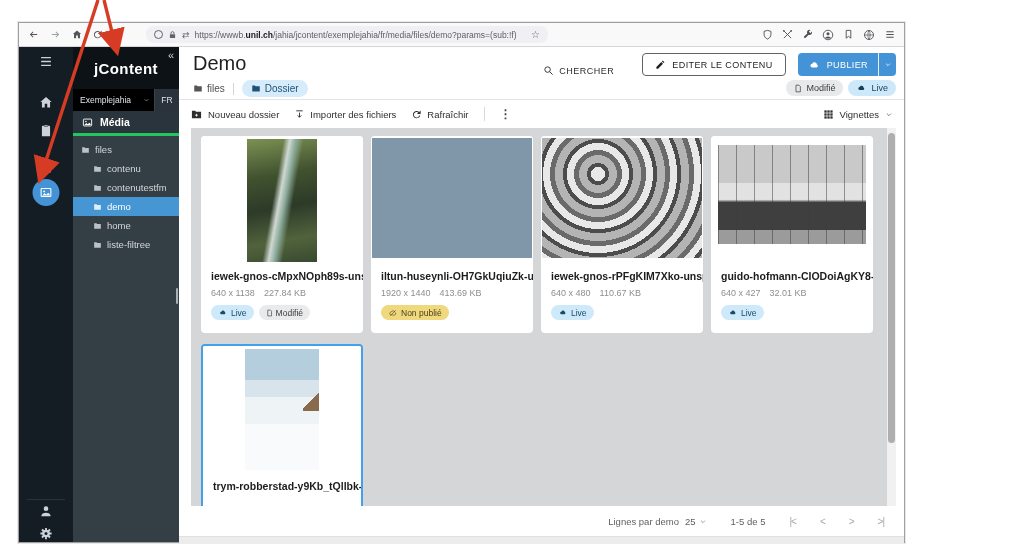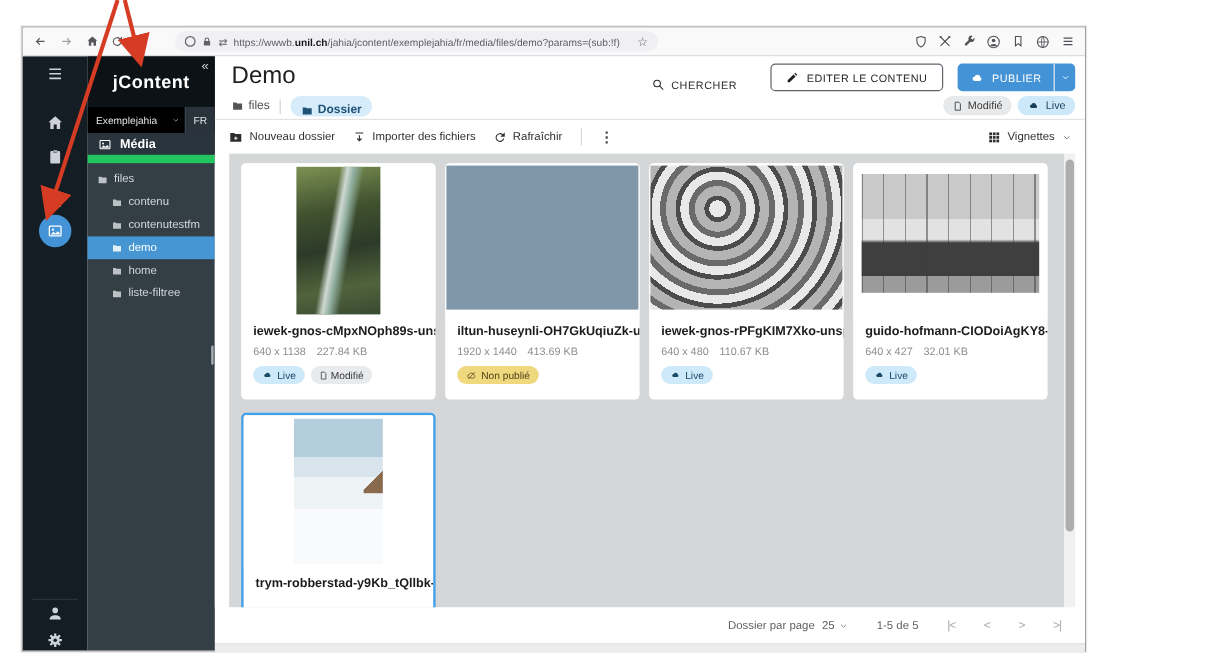--- a/index.html
+++ b/index.html
@@ -30,38 +30,38 @@
   .rail .botline { position:absolute; left:8px; right:8px; top:452px; border-top:1px solid #2a333b; }
 
   .panel { width:106px; background:#333e45; display:flex; flex-direction:column; flex:none; position:relative; }
   .logo-bar { height:42px; background:#0c1216; position:relative; display:flex; align-items:center; justify-content:center; }
   .logo-text { color:#fff; font-size:15px; font-weight:700; letter-spacing:.4px; }
   .collapse { position:absolute; right:5px; top:2px; color:#cfd4d8; font-size:11px; }
   .site-row { height:22px; background:#000000; display:flex; align-items:stretch; font-size:8.5px; color:#dfe3e6; }
   .site-name { flex:1; display:flex; align-items:center; padding-left:7px; overflow:hidden; white-space:nowrap; }
   .site-chev { display:flex; align-items:center; padding:0 4px; color:#aeb5ba; }
   .lang { width:25px; background:#2a333b; border-left:1px solid #39434b; display:flex; align-items:center; justify-content:center; }
-  .accordion { height:25px; background:#2a343c; border-bottom:7px solid #22c55e; color:#fff;
+  .accordion { height:25px; background:#2a343c; border-bottom:3px solid #22c55e; color:#fff;
                font-weight:700; font-size:10.5px; display:flex; align-items:center; gap:6px; padding-left:8px; }
   .tree { flex:1; padding-top:4px; font-size:9.5px; color:#d3d8db; position:relative; }
   .titem { height:19px; display:flex; align-items:center; gap:5px; padding-left:8px; white-space:nowrap; overflow:hidden; }
   .titem.d1 { padding-left:20px; }
   .titem.sel { background:#4596d3; color:#fff; }
   .titem svg { flex:none; opacity:.85; }
   .tree-scroll { position:absolute; right:1px; top:152px; width:2px; height:16px; background:#aab1b6; border-radius:1px; }
   .ext-bar { height:26px; background:#1b242b; color:#e8eaec; font-size:10px; display:flex; align-items:center; gap:7px; padding-left:12px; }
 
   
   .main { flex:1; background:#fff; display:flex; flex-direction:column; min-width:0; }
   .mh { height:53px; position:relative; border-bottom:1px solid #e4e4e4; flex:none; }
   .title { position:absolute; left:14px; top:5px; font-size:20px; color:#1f1f1f; }
   .crumb { position:absolute; left:14px; top:33px; display:flex; align-items:center; gap:8px; font-size:10px; color:#4e4e4e; }
   .crumb .bsep { width:1px; height:12px; background:#d4d4d4; }
   .chip-dossier { background:#d6ecfb; color:#1f5276; border-radius:9px; height:17px; padding:0 9px;
-                  display:flex; align-items:flex-end; gap:4px; font-size:10px; font-weight:700; }
+                  display:flex; align-items:center; gap:4px; font-size:10px; font-weight:400; }
   .hdr-actions { position:absolute; right:8px; top:6px; display:flex; align-items:flex-end; gap:12px; }
   .btn-text { display:flex; align-items:center; gap:5px; font-size:9px; letter-spacing:.5px; color:#2c2c2c; }
   .btn-outline { border:1px solid #5f646a; border-radius:4px; height:23px; padding:0 12px; background:#fff;
                  display:flex; align-items:center; gap:6px; font-size:9px; letter-spacing:.4px; color:#1e1e1e;margin-left:16px; }
   .btn-split { display:flex; height:23px; border-radius:4px; overflow:hidden; background:#4493d6; color:#fff; }
   .seg-main { padding:0 10px; display:flex; align-items:center; gap:6px; font-size:9px; letter-spacing:.4px; }
   .seg-chev { width:18px; border-left:1px solid rgba(255,255,255,.85); display:flex; align-items:center; justify-content:center; }
   .status-row { position:absolute; right:8px; top:33px; display:flex; gap:5px; }
   .badge { height:16px; border-radius:8px; padding:0 8px; font-size:9px; display:flex; align-items:center; gap:4px; }
   .badge.gray { background:#e8e9eb; color:#3c3c3c; }
@@ -522,21 +522,21 @@
             </div>
 
           </div>
           <div class="vscroll">
             <div class="vthumb"></div>
           </div>
         </div>
 
         <div class="pgbar">
           <span class="pg-group">
-            <span>Dossier par page</span>
+            <span>Lignes par demo</span>
             <span class="pg-group" style="gap:3px">
               <span>25</span>
               <svg class="i" width="8" height="7" viewBox="0 0 24 24">
                   <path d="M5 9l7 7 7-7" fill="none" stroke="#777" stroke-width="2.4"></path>
                 </svg>
             </span>
           </span>
           <span>1-5 de 5</span>
           <span class="pg-nav">|&lt;</span>
           <span class="pg-nav">&lt;</span>

